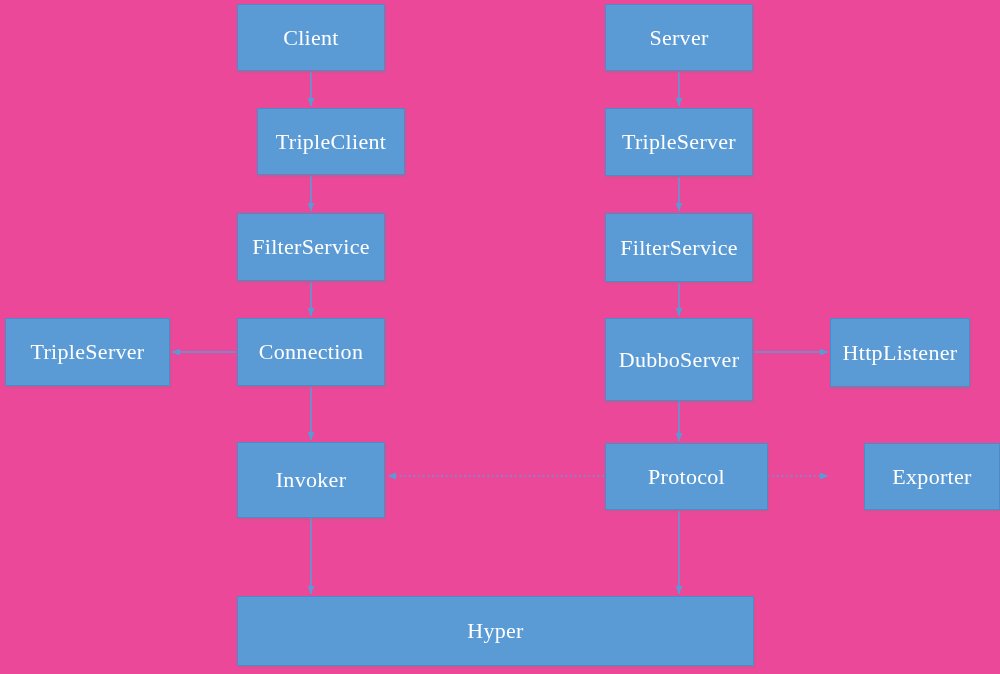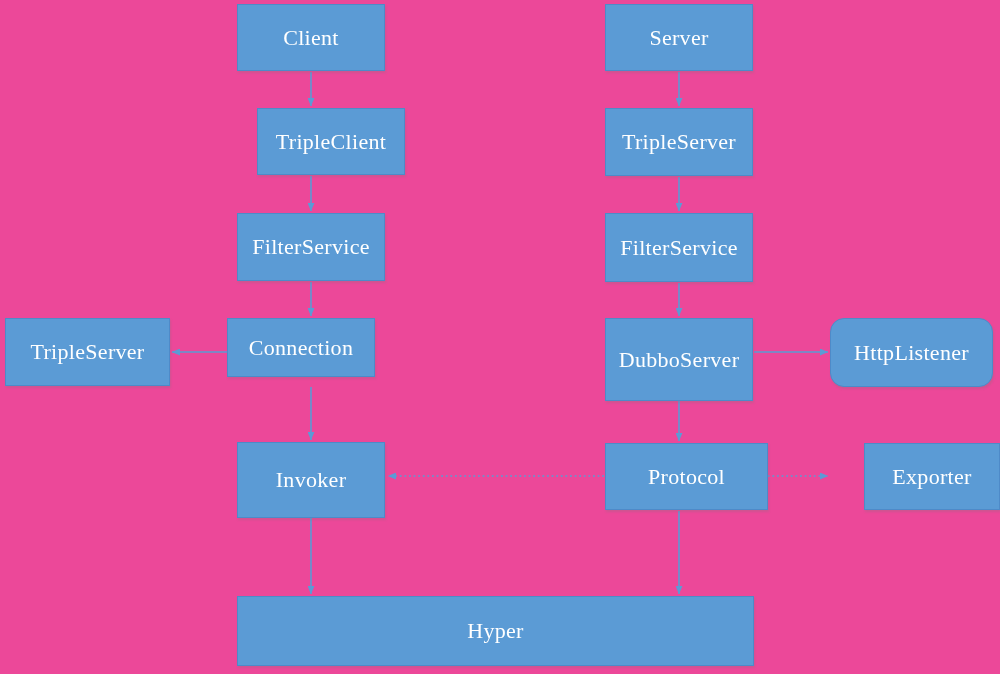--- a/index.html
+++ b/index.html
@@ -32,30 +32,30 @@
     align-items: center;
     justify-content: center;
     font-size: 22px;
     box-sizing: border-box;
     letter-spacing: 0.3px;
   }
   
   .n-client        { left:237px; top:4px;   width:148px; height:67px; }
   .n-tripleclient  { left:237px; top:108px; width:148px; height:67px;margin-left:20px; }
   .n-filterclient  { left:237px; top:213px; width:148px; height:68px; }
-  .n-connection    { left:227px; top:318px; width:148px; height:59px; }
+  .n-connection    { left:237px; top:318px; width:148px; height:68px; }
   .n-invoker       { left:237px; top:442px; width:148px; height:76px; }
   .n-httpconnector { left:5px;   top:318px; width:165px; height:68px; }
   
   .n-server        { left:605px; top:4px;   width:148px; height:67px; }
   .n-tripleserver  { left:605px; top:108px; width:148px; height:68px; }
   .n-filterserver  { left:605px; top:213px; width:148px; height:69px; }
   .n-dubboserver   { left:605px; top:318px; width:148px; height:83px; }
   .n-protocol      { left:605px; top:443px; width:163px; height:67px; }
-  .n-httplistener  { left:830px; top:318px; width:163px; height:69px;border-radius:14px; }
+  .n-httplistener  { left:830px; top:318px; width:140px; height:69px; }
   .n-exporter      { left:864px; top:443px; width:136px; height:67px; }
   
   .n-hyper         { left:237px; top:596px; width:517px; height:70px;text-align:center; }
 
   .edge { stroke: #5B9BD5; stroke-width: 1.6; fill: none; }
   .edge.dotted { stroke-dasharray: 1.8 2.8; }
 </style>
 </head>
 <body>
 

